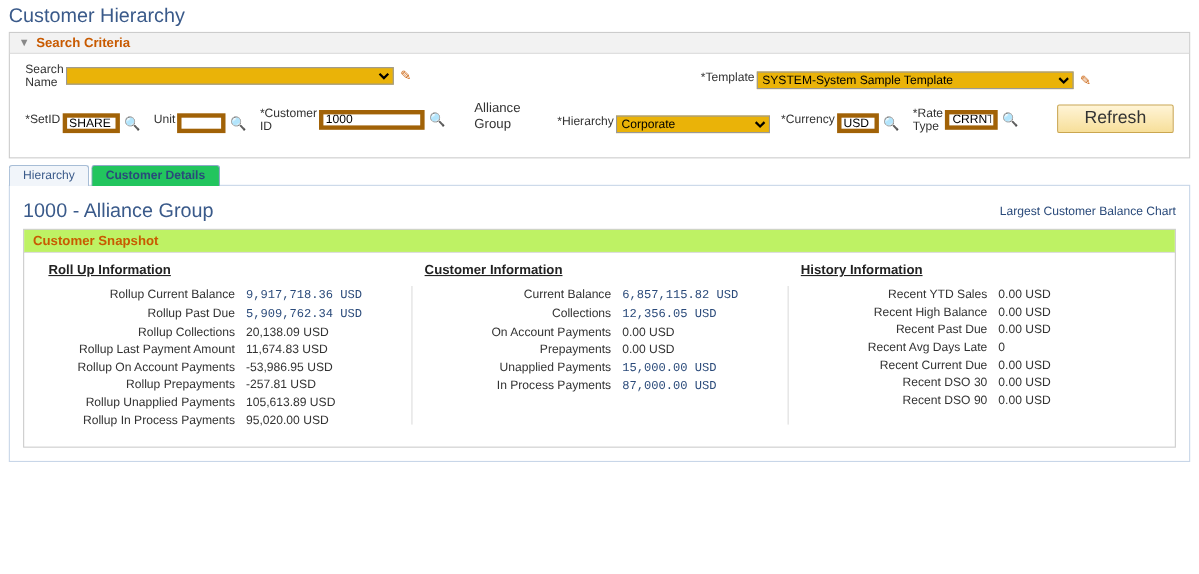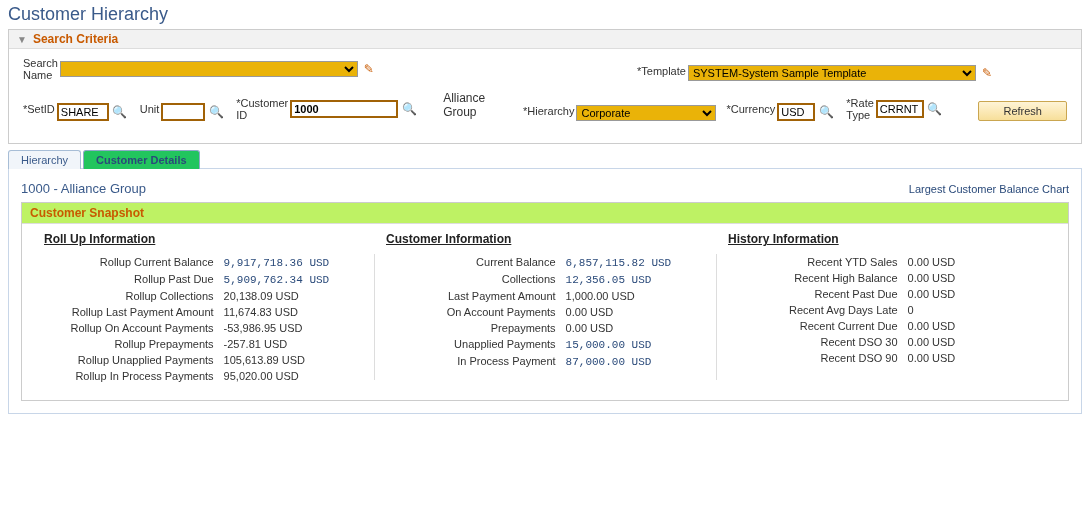--- a/index.html
+++ b/index.html
@@ -40,21 +40,21 @@
   }
   .search-body {
     padding: 8px 14px 12px;
   }
   .row { display: flex; gap: 10px; align-items: flex-end; margin-bottom: 10px; }
   .col { display: flex; flex-direction: row; gap: 2px; }
   .col label { font-size: 11px; color: #333; }
   .col .req::before { content: "*"; }
   .ctl-line { display: flex; align-items: center; gap: 2px; }
   .ctl-line input[type=text] {
-    border: 2px solid #a16207;
+    border: 4px solid #a16207;
     height: 18px;
     font-size: 11px;
     padding: 0 2px;
   }
   .dd { position: relative; display: inline-block; }
   .dd select {
     border: 1px solid #999;
     height: 16px;
     font-size: 11px;
     background: #eab308;
@@ -75,21 +75,21 @@
     align-self: flex-end;
     padding-bottom: 2px;
     padding-left: 14px;
     color: #333;
   }
   .spacer-flex { flex: 1; }
   .refresh-btn {
     background: linear-gradient(#fff4d6, #f7df9a);
     border: 1px solid #caa650;
     padding: 3px 24px;
-    font-size: 11px;
+    font-size: 16px;
     cursor: pointer;
     border-radius: 2px;
     color: #333;
   }
   .tabs {
     display: flex;
     align-items: flex-end;
     gap: 0;
   }
   .tab {
@@ -108,21 +108,21 @@
     color: #2a4a7a;
     font-weight: bold;
     border-color: #8fa9c8;
   }
   .details-box {
     border: 1px solid #c8d6e8;
     padding: 12px;
     margin-top: -1px;
   }
   .cust-title-row { display:flex; justify-content:space-between; align-items:center; margin-bottom:6px;}
-  .cust-title { color: #3a5a8a; font-size: 13px; font-weight: normal; }
+  .cust-title { color: #3a5a8a; font-size: 18px; font-weight: normal; }
   .link-action { color: #2a4a7a; font-size: 11px; cursor: pointer; }
   .snapshot-box { border: 1px solid #ccc; }
   .snapshot-header {
     background: #bef264;
     border-bottom: 1px solid #ddd;
     padding: 3px 8px;
     color: #c85a00;
     font-weight: bold;
     font-size: 12px;
   }
@@ -199,21 +199,21 @@
       <div class="col">
         <label>Unit</label>
         <div class="ctl-line">
           <input type="text" style="width: 44px;" value="">
           <span class="lookup">🔍</span>
         </div>
       </div>
       <div class="col">
         <label class="req">Customer ID</label>
         <div class="ctl-line">
-          <input type="text" style="width: 108px; font-weight: bold;" value="1000">
+          <input type="text" style="width: 96px;" value="1000">
           <span class="lookup">🔍</span>
         </div>
       </div>
       <div class="customer-name-inline">Alliance Group</div>
       <div class="spacer-flex"></div>
       <div class="col">
         <label class="req">Hierarchy</label>
         <div class="ctl-line">
           <div class="dd"><select style="width:140px;"><option>Corporate</option></select></div>
         </div>
@@ -295,37 +295,33 @@
         <div id="customer-rows">
             <div class="kv-row">
               <div class="kv-label">Current Balance</div>
               <div class="kv-value link">6,857,115.82 USD</div>
             </div>
             <div class="kv-row">
               <div class="kv-label">Collections</div>
               <div class="kv-value link">12,356.05 USD</div>
             </div>
             <div class="kv-row">
-              <div class="kv-label">Last Payment Amount</div>
-              <div class="kv-value plain">1,000.00 USD</div>
-            </div>
-            <div class="kv-row">
               <div class="kv-label">On Account Payments</div>
               <div class="kv-value plain">0.00 USD</div>
             </div>
             <div class="kv-row">
               <div class="kv-label">Prepayments</div>
               <div class="kv-value plain">0.00 USD</div>
             </div>
             <div class="kv-row">
               <div class="kv-label">Unapplied Payments</div>
               <div class="kv-value link">15,000.00 USD</div>
             </div>
             <div class="kv-row">
-              <div class="kv-label">In Process Payment</div>
+              <div class="kv-label">In Process Payments</div>
               <div class="kv-value link">87,000.00 USD</div>
             </div>
           </div>
       </div>
       <div class="col-block">
         <div class="col-heading">History Information</div>
         <div id="history-rows">
             <div class="kv-row">
               <div class="kv-label">Recent YTD Sales</div>
               <div class="kv-value plain">0.00 USD</div>

